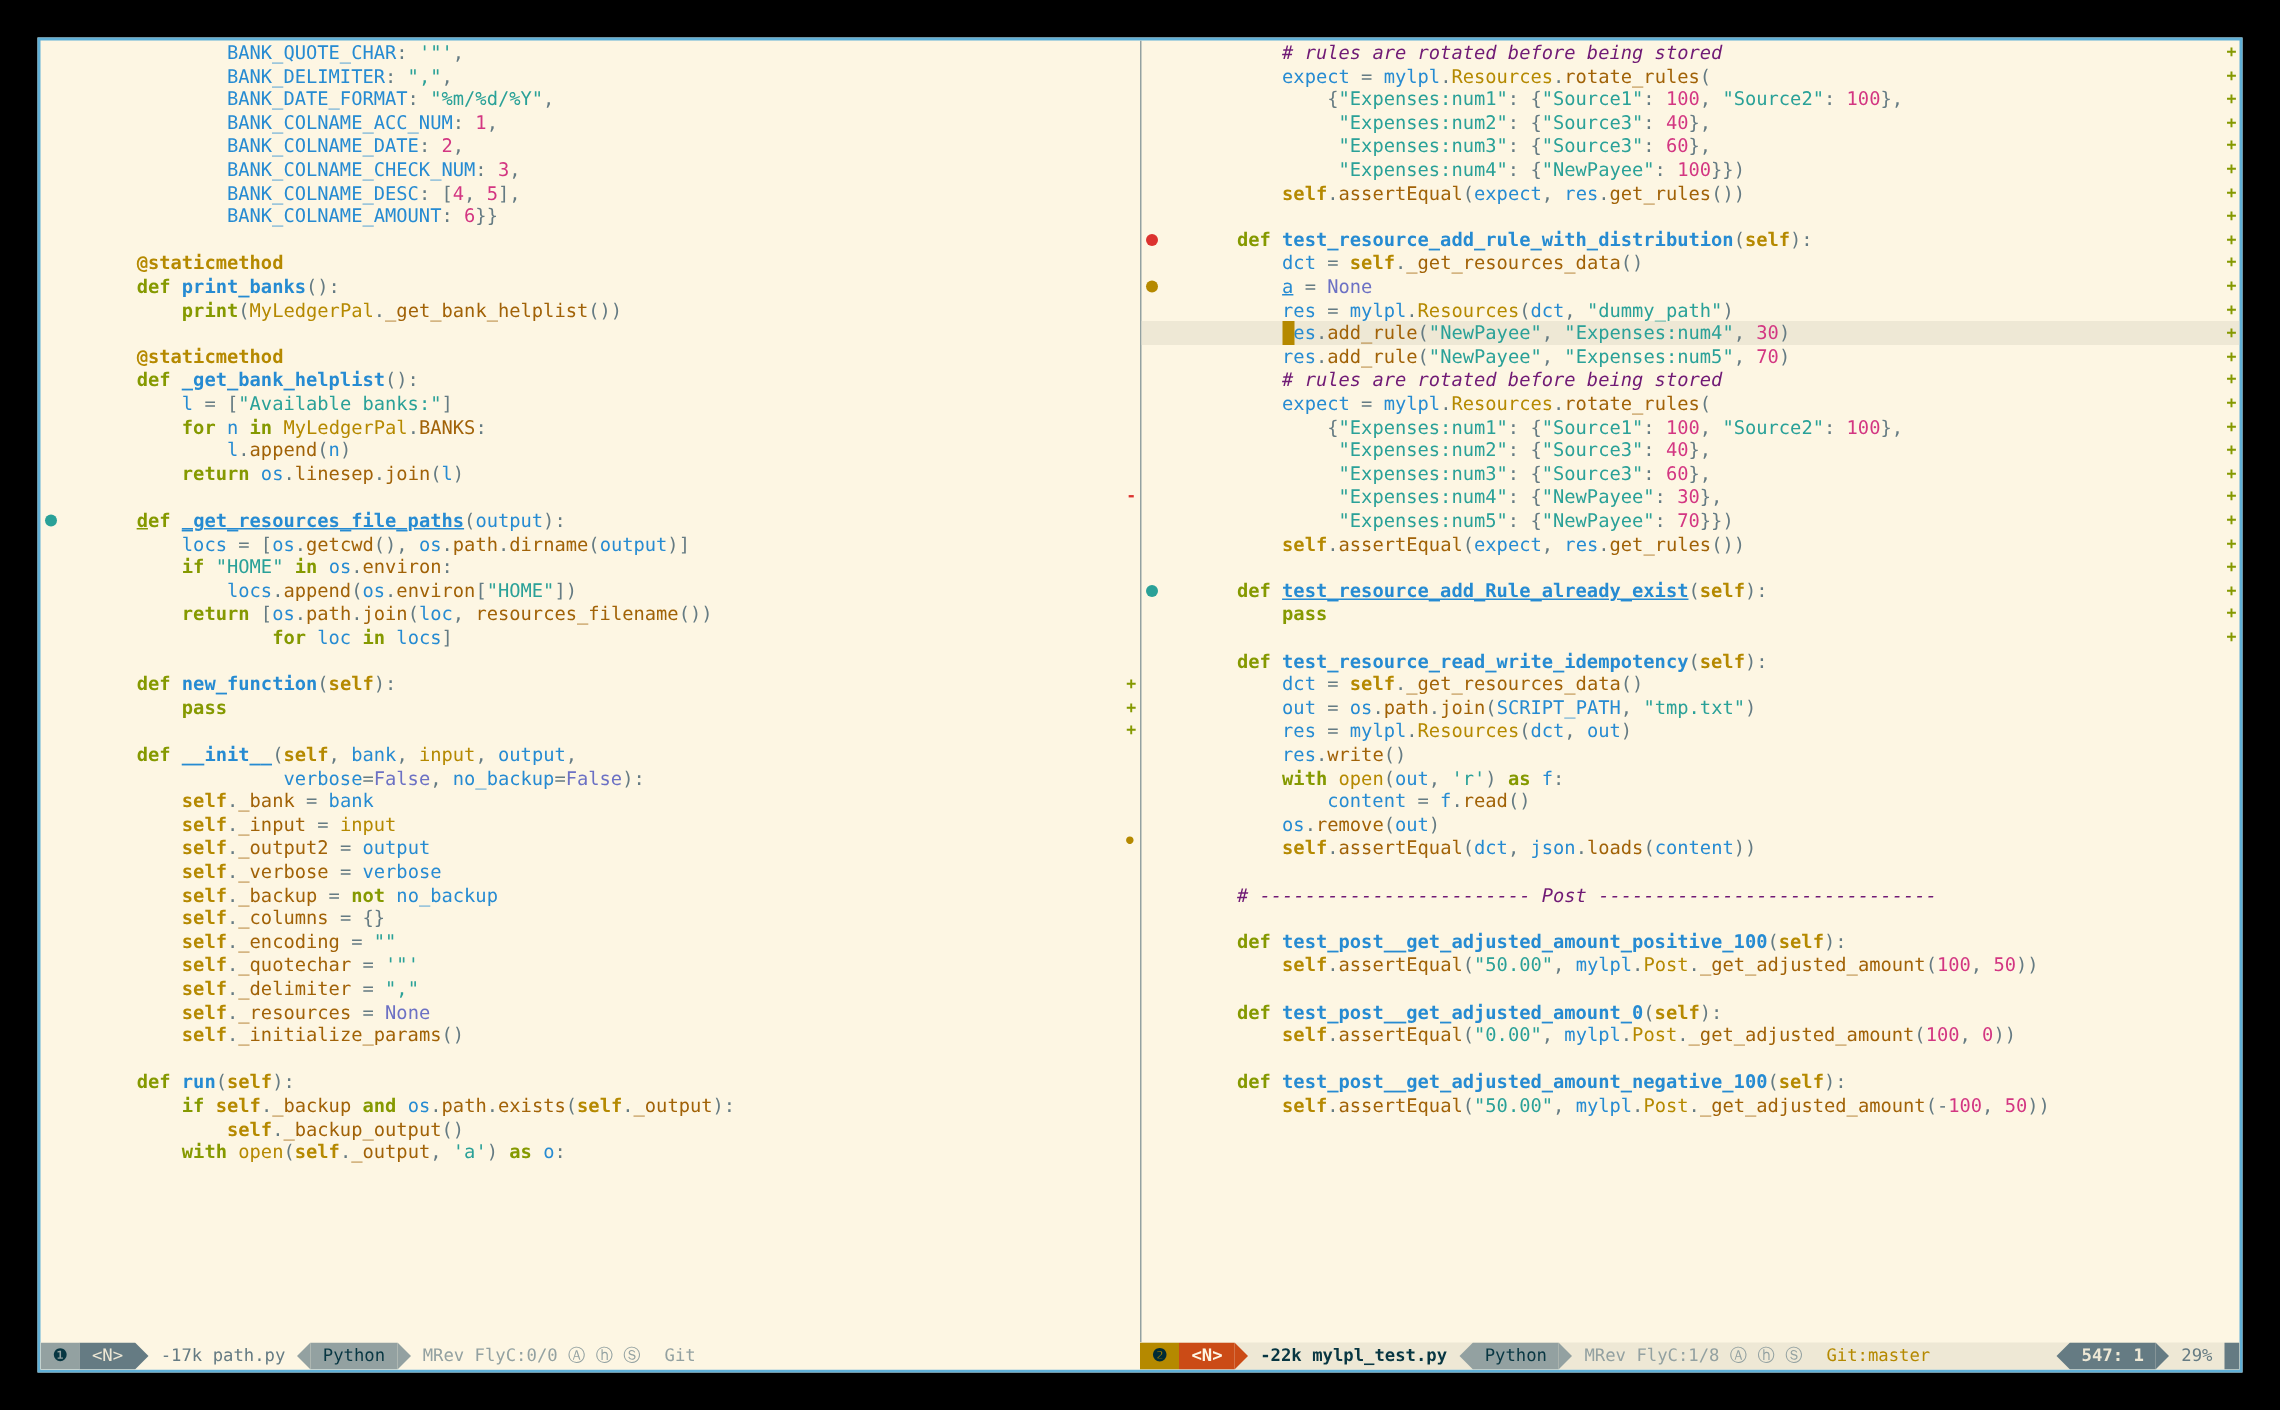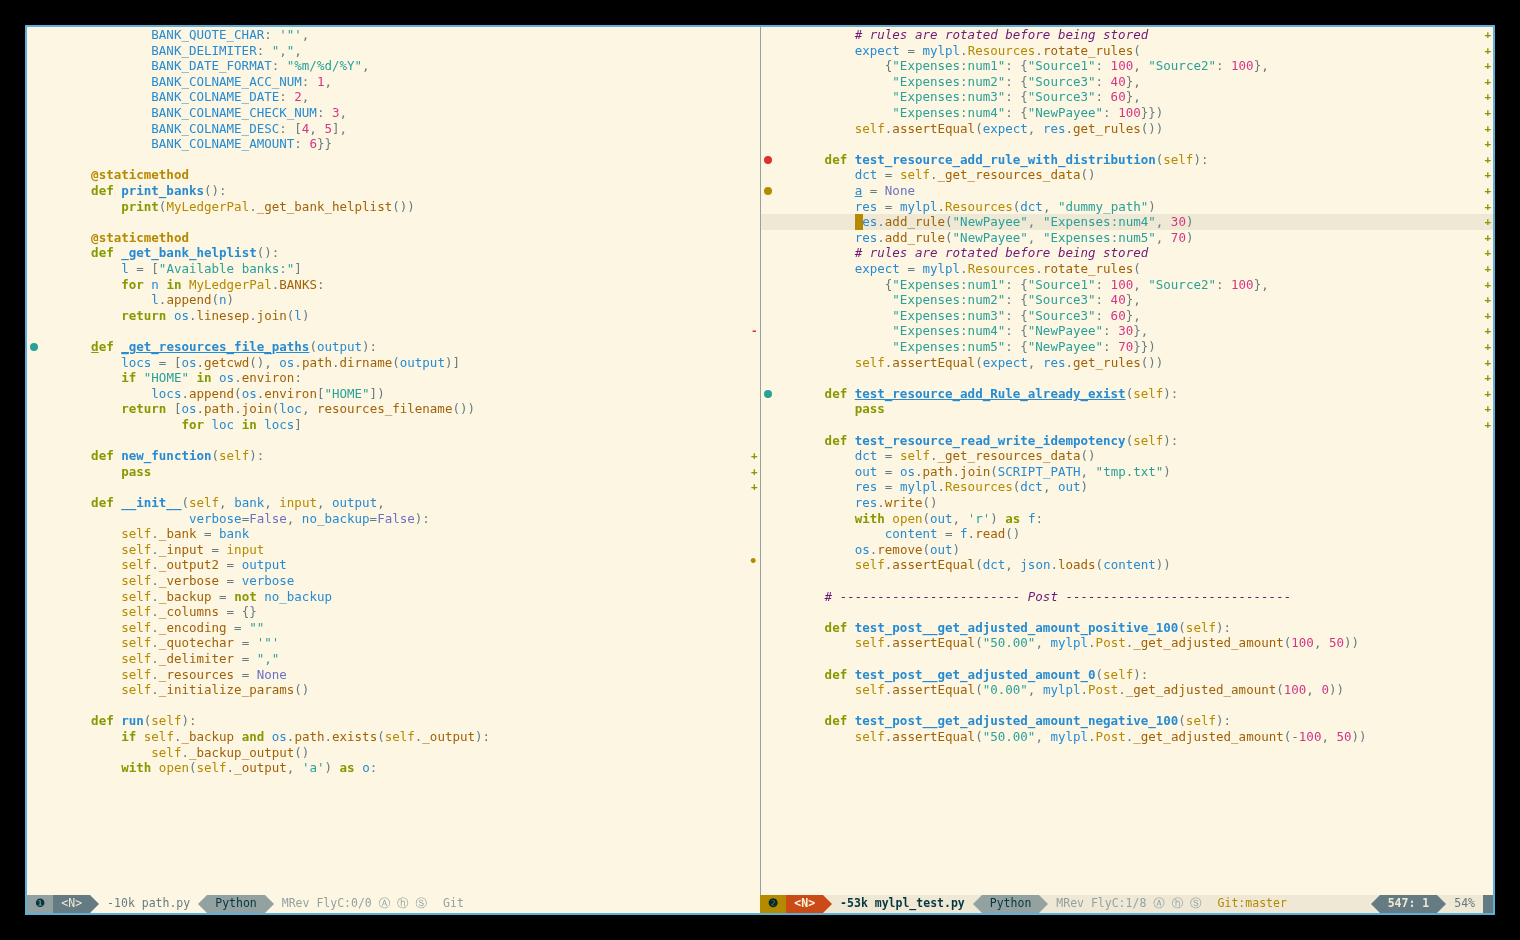--- a/index.html
+++ b/index.html
@@ -79,21 +79,21 @@
 
 .kw   { color: #859900; font-weight: bold; }
 .fn   { color: #268bd2; font-weight: bold; }
 .fn-u { color: #268bd2; font-weight: bold; text-decoration: underline; }
 .var  { color: #268bd2; }
 .var-u{ color: #268bd2; text-decoration: underline; }
 .str  { color: #2aa198; }
 .num  { color: #d33682; }
 .const{ color: #6c71c4; }
 .bi   { color: #b58900; margin-top: 22px; }
-.bi-b { color: #b58900; font-weight: normal; }
+.bi-b { color: #b58900; font-weight: bold; }
 .cm   { color: #701a75; font-style: italic; }
 .dec  { color: #b58900; font-weight: bold; }
 .attr { color: #a16207; }
 .type { color: #b58900; }
 
 
 .modelines { display: flex; height: 18px; }
 .modeline {
   flex: 1;
   display: flex;
@@ -183,40 +183,40 @@
     </div>
 
   </div>
 
   <div class="modelines">
 
     <div class="modeline inactive">
       <div class="seg state-i">❶</div>
       <div class="seg n-i">&lt;N&gt;</div>
       <div class="arrow-r" style="border-left:9px solid #657b83"></div>
-      <div class="seg file-i">- <span>10k</span>&nbsp;<span>path.py</span></div>
+      <div class="seg file-i">- <span>17k</span>&nbsp;<span>path.py</span></div>
       <div class="arrow-l" style="border-right:9px solid #93a1a1"></div>
       <div class="seg mode-i">Python</div>
       <div class="arrow-r" style="border-left:9px solid #93a1a1"></div>
       <div class="seg minor">MRev FlyC:0/0 Ⓐ ⓗ Ⓢ</div>
       <div class="seg git">Git</div>
       <div class="spacer"></div>
     </div>
 
     <div class="modeline">
       <div class="seg state-a">❷</div>
       <div class="seg n-a">&lt;N&gt;</div>
       <div class="arrow-r" style="border-left:9px solid #cb4b16"></div>
-      <div class="seg file-a">- <span>53k</span>&nbsp;<b>mylpl_test.py</b></div>
+      <div class="seg file-a">- <span>22k</span>&nbsp;<b>mylpl_test.py</b></div>
       <div class="arrow-l" style="border-right:9px solid #93a1a1"></div>
       <div class="seg mode-a">Python</div>
       <div class="arrow-r" style="border-left:9px solid #93a1a1"></div>
       <div class="seg minor">MRev FlyC:1/8 Ⓐ ⓗ Ⓢ</div>
       <div class="seg git-a">Git:master</div>
       <div class="spacer"></div>
       <div class="arrow-l" style="border-right:9px solid #657b83"></div>
       <div class="seg pos-a">547: 1</div>
       <div class="arrow-r" style="border-left:9px solid #657b83"></div>
-      <div class="seg pct">54%</div>
+      <div class="seg pct">29%</div>
       <div class="scrollend"></div>
     </div>
   </div>
 </div>
 
 </body></html>

